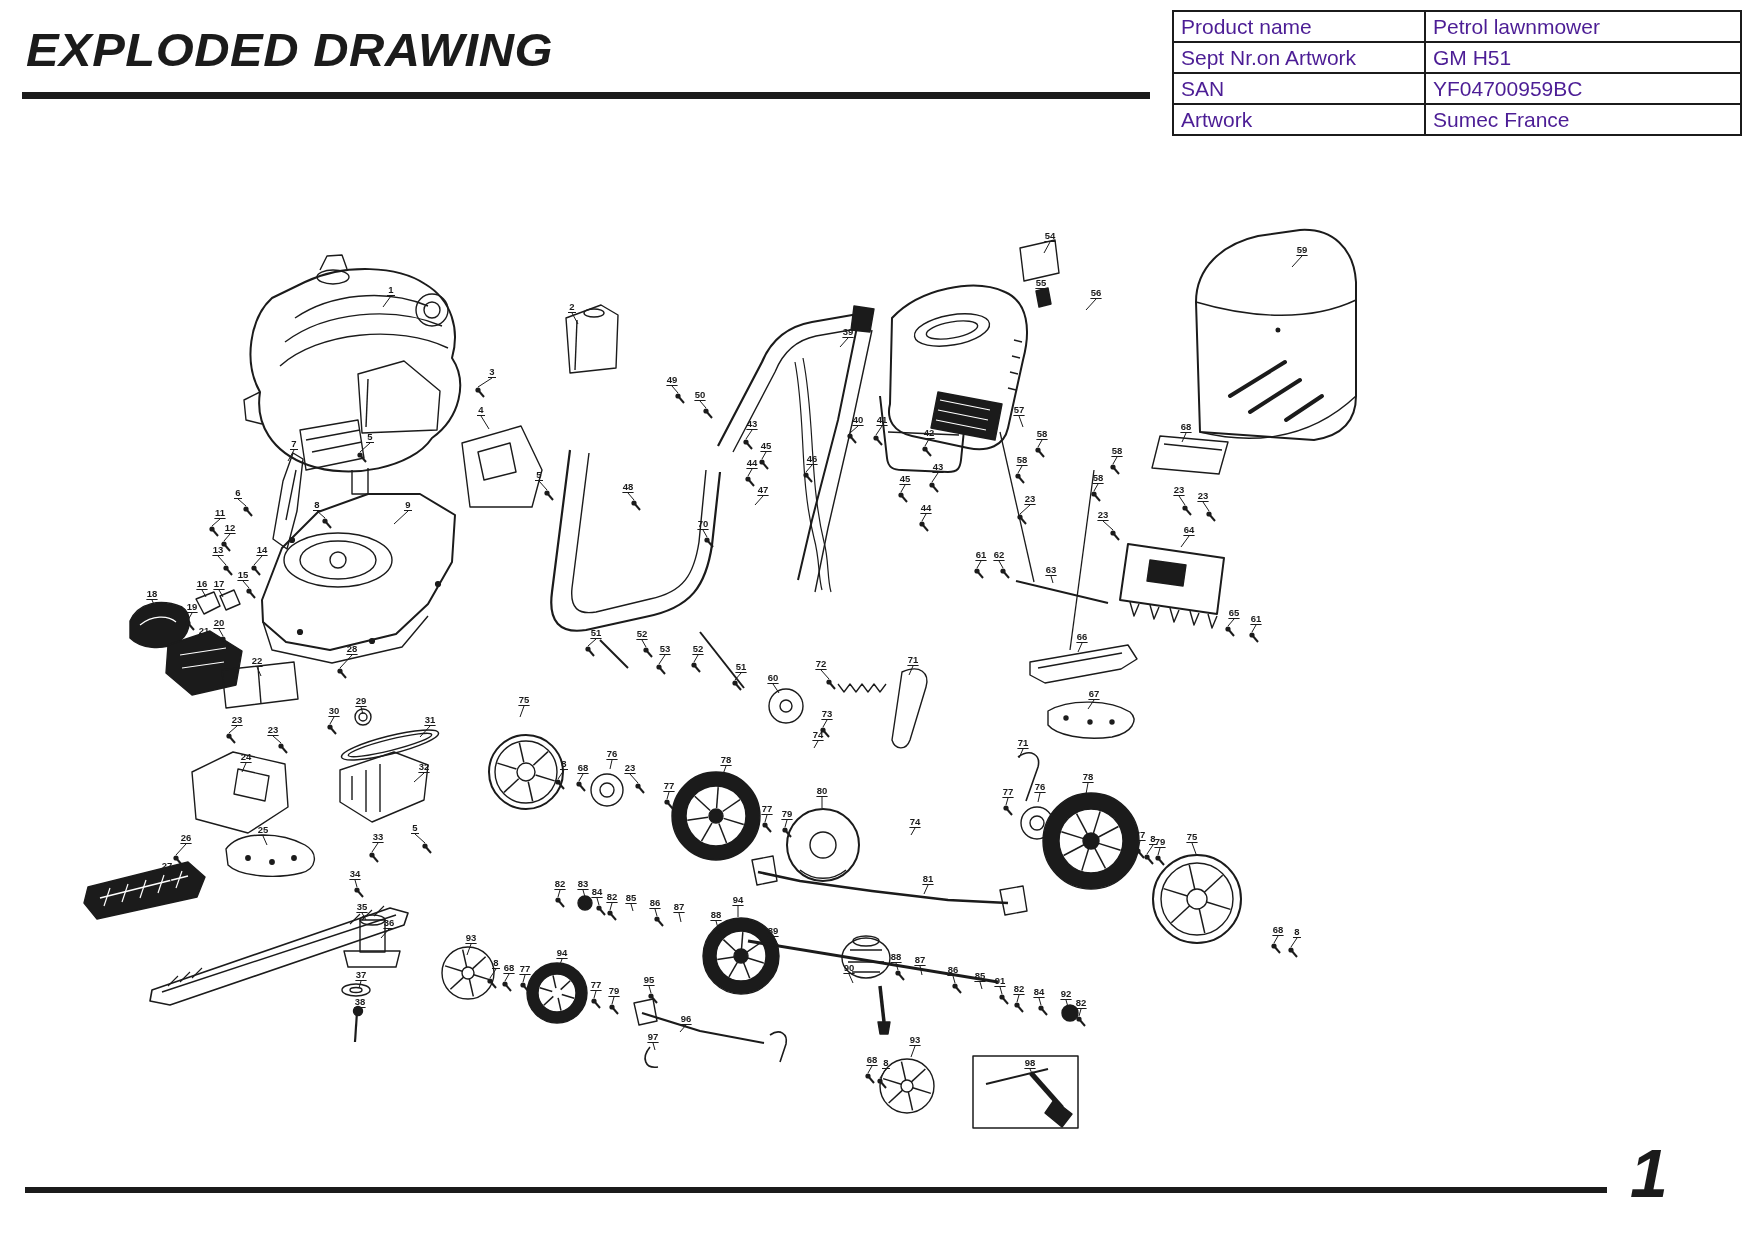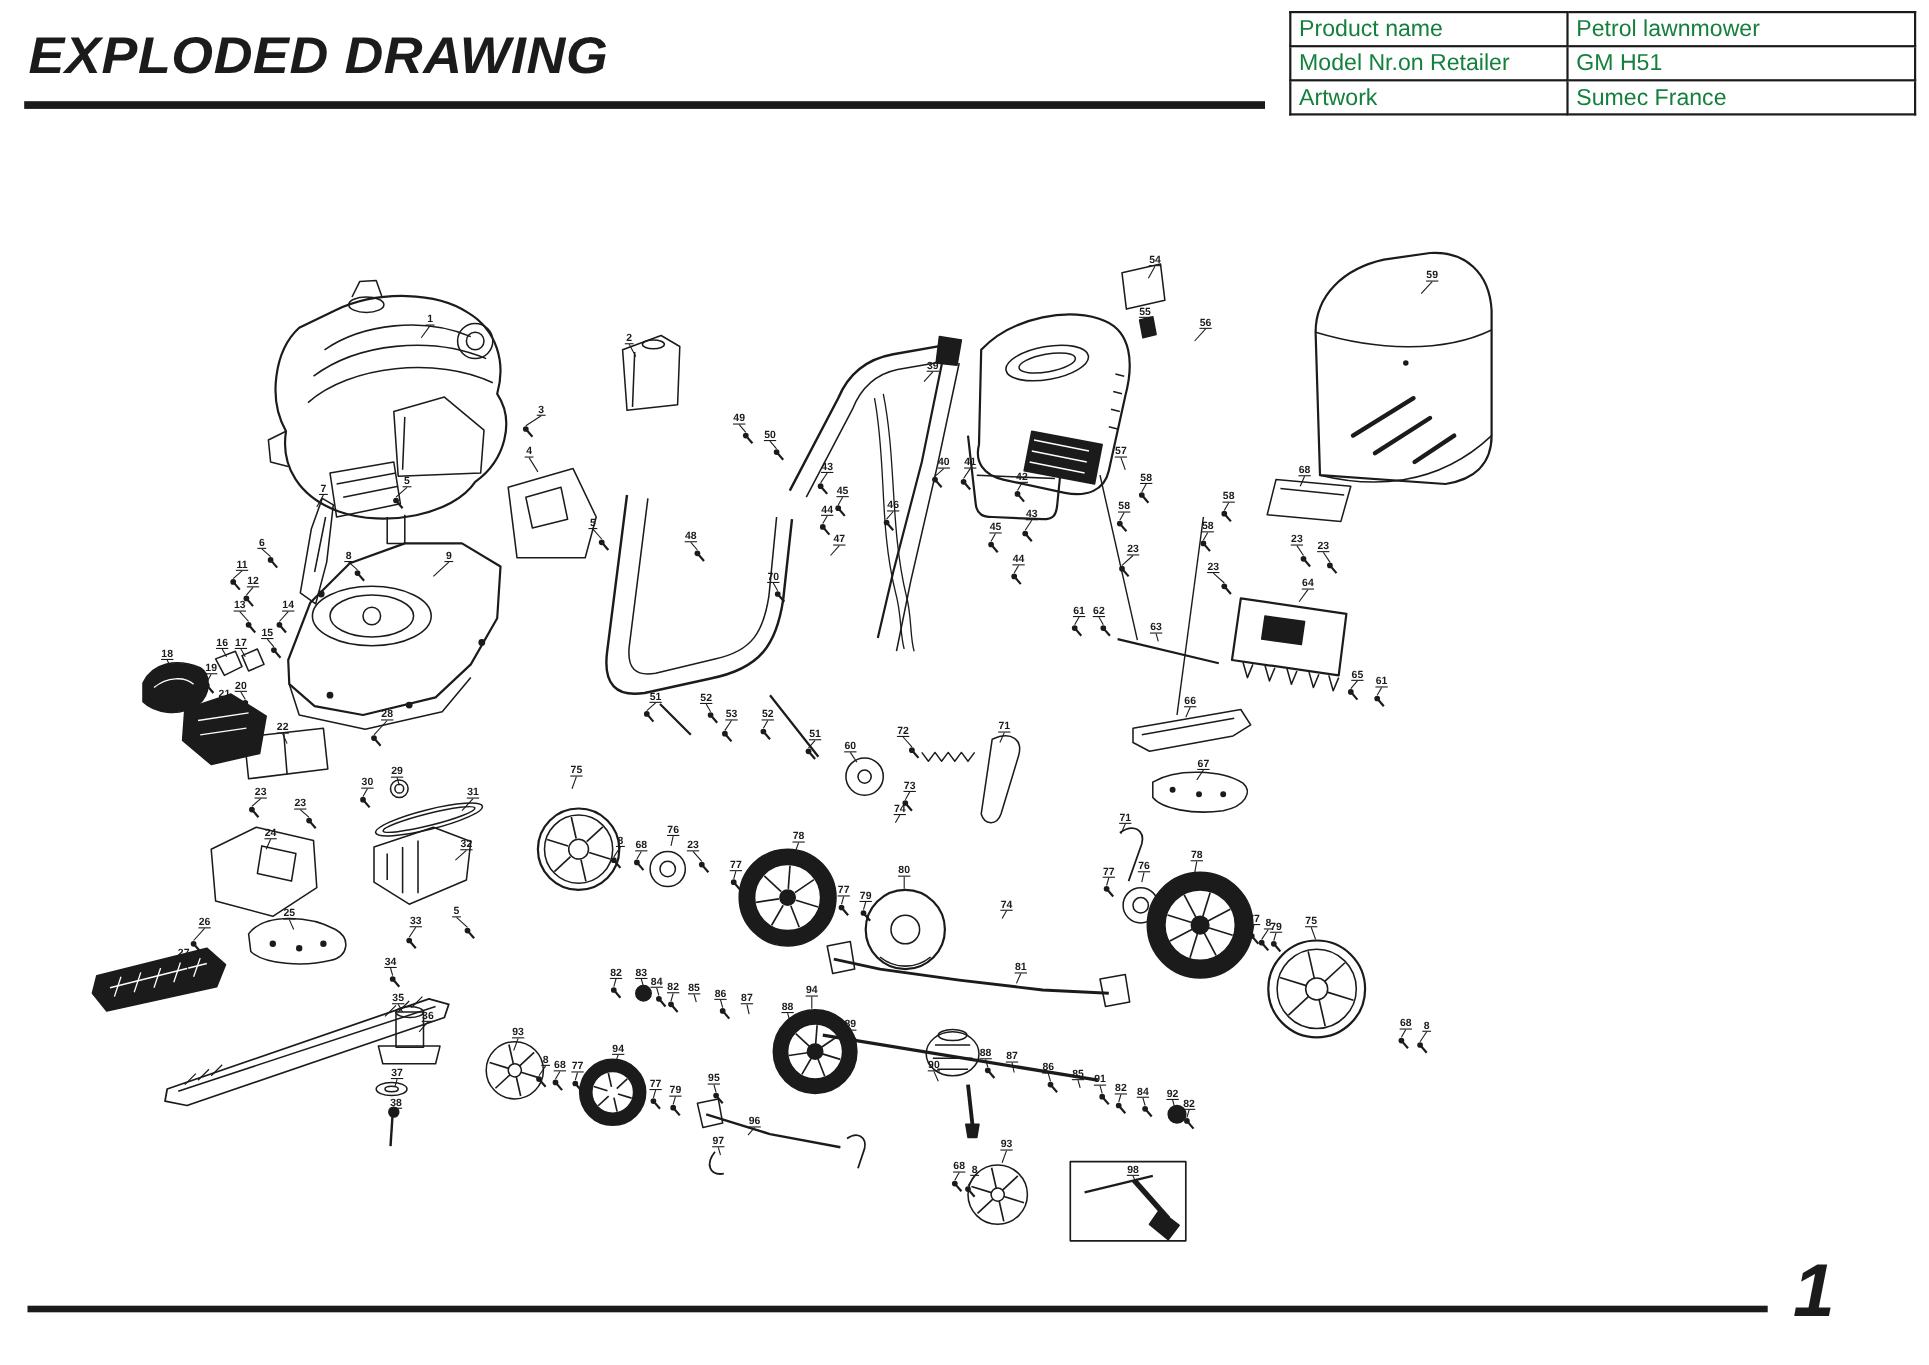--- a/index.html
+++ b/index.html
@@ -14,42 +14,46 @@
     transform:scaleX(1.04);transform-origin:left center;
   }
   .rule-top{position:absolute;left:22px;top:92px;width:1128px;height:7px;background:#1b1b1b;}
   .rule-bottom{position:absolute;left:25px;top:1187px;width:1582px;height:6px;background:#1b1b1b;}
   .page-number{
     position:absolute;left:1630px;top:1134px;
     font-size:68px;font-weight:bold;font-style:italic;color:#1b1b1b;
   }
   table.info-table{position:absolute;left:1172px;top:10px;border-collapse:collapse;background:#fff;}
   table.info-table td{
-    border:2px solid #1b1b1b;font-size:21px;color:#15803d;
+    border:2px solid #1b1b1b;font-size:21px;color:#4c1d95;
     padding:1px 7px;height:27px;white-space:nowrap;vertical-align:middle;
   }
   table.info-table td.lbl{width:236px;}
   table.info-table td.val{width:300px;margin-top:16px;}
   svg.diagram{position:absolute;left:0;top:0;}
 </style>
 </head>
 <body>
 
 <div class="page-title">EXPLODED DRAWING</div>
 <div class="rule-top"></div>
 
 <table class="info-table">
   <tbody>
       <tr>
         <td class="lbl">Product name</td>
         <td class="val">Petrol lawnmower</td>
       </tr>
       <tr>
-        <td class="lbl">Model Nr.on Retailer</td>
+        <td class="lbl">Sept Nr.on Artwork</td>
         <td class="val">GM H51</td>
+      </tr>
+      <tr>
+        <td class="lbl">SAN</td>
+        <td class="val">YF04700959BC</td>
       </tr>
       <tr>
         <td class="lbl">Artwork</td>
         <td class="val">Sumec France</td>
       </tr>
     </tbody>
 </table>
 
 <svg class="diagram" id="exploded-svg" width="1754" height="1241" viewBox="0 0 1754 1241">
     <path d="M305,282 C345,263 398,266 425,284 C452,300 460,330 452,358 C468,382 460,418 432,438 C412,468 350,480 308,465 C272,452 255,424 260,392 C243,362 250,318 272,298 Z" fill="none" stroke="#1b1b1b" stroke-width="2" stroke-linejoin="round"></path>

